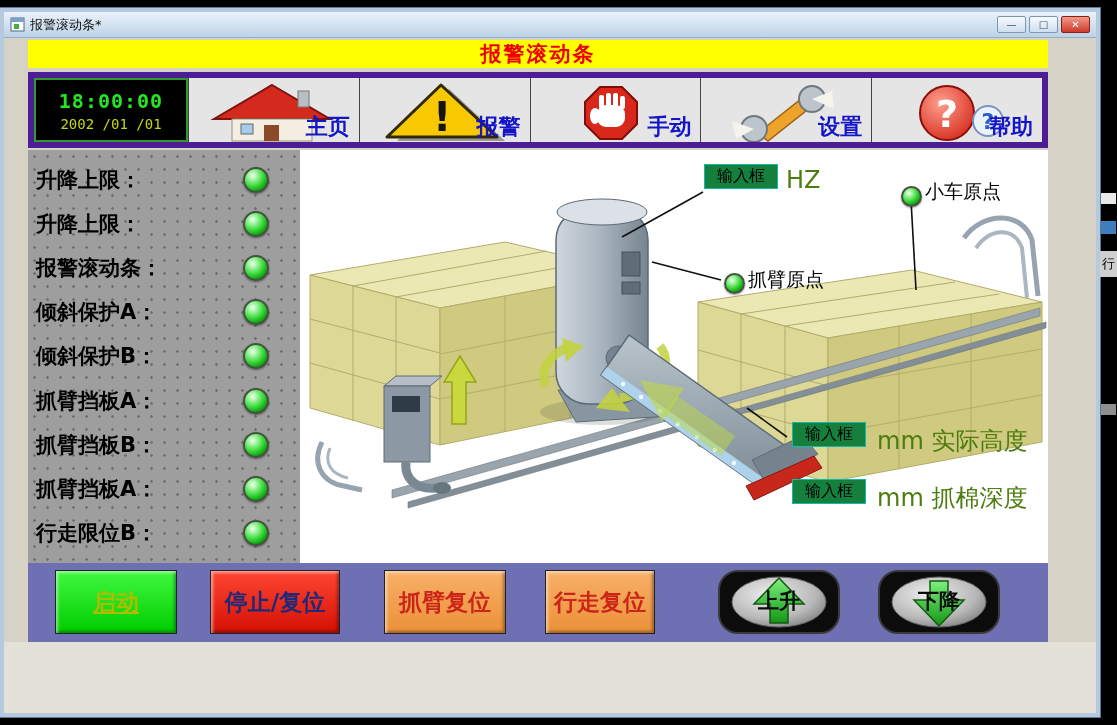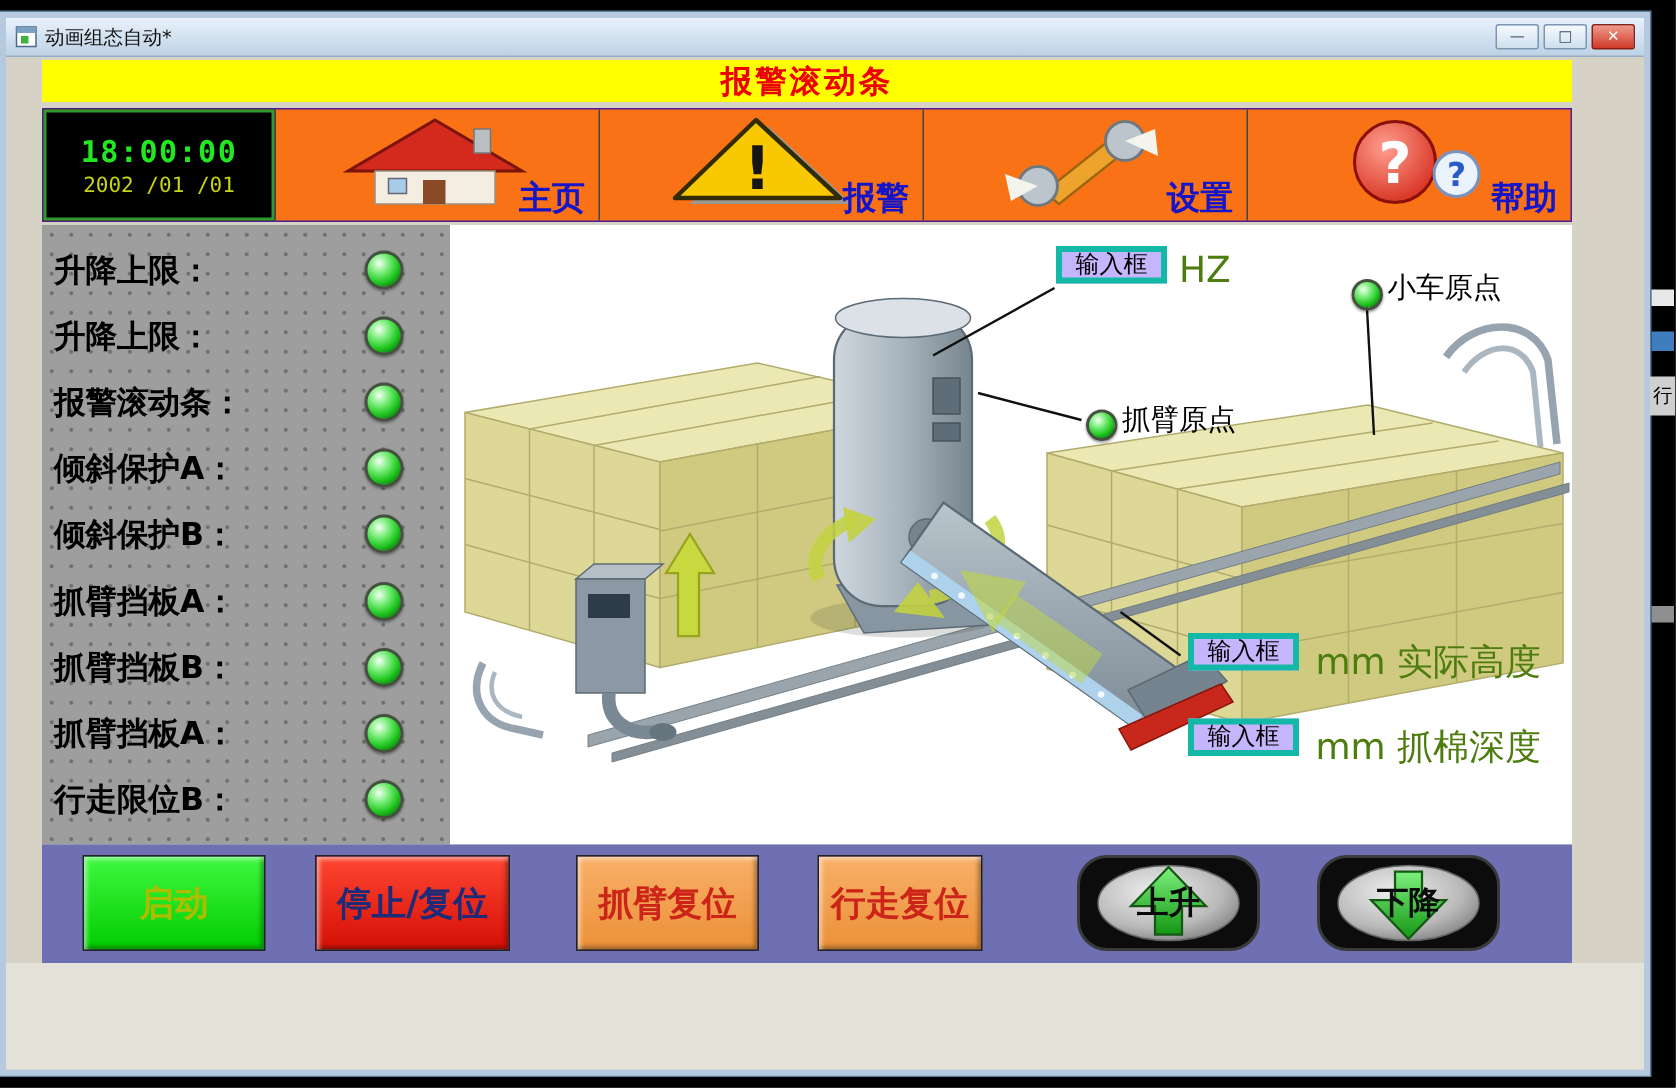--- a/index.html
+++ b/index.html
@@ -18,51 +18,51 @@
         background:linear-gradient(#f6fafd,#cfdfee);border:1px solid #7d97b2;border-radius:2px;
         color:#35506b;padding:0;cursor:default;font-family:inherit;}
   .wbtn.close{background:linear-gradient(#f09a8a,#cf3a2a);color:#fff;border-color:#8a2015;font-weight:bold;}
   .client{position:absolute;left:0;top:26px;right:0;bottom:0;background:#d6d2c6;}
   
   .banner{position:absolute;left:24px;top:2px;width:1020px;height:28px;background:#ffff00;
           display:flex;align-items:center;justify-content:center;}
   .banner-text{color:#ee0000;font-size:21px;font-weight:bold;letter-spacing:2px;}
   
   .toolbar{position:absolute;left:24px;top:34px;width:1020px;height:76px;display:flex;
-           background:#f97316;border:1px solid #4c1d95;box-sizing:border-box;}
+           background:#e5e5e5;border:6px solid #4c1d95;box-sizing:border-box;}
   .clockbox{width:154px;background:#000;border:2px solid #2f9a2f;box-sizing:border-box;
             display:flex;flex-direction:column;justify-content:center;align-items:center;gap:3px;}
   .clock-time{color:#22e822;font:bold 20px "DejaVu Sans Mono",monospace;letter-spacing:1px;}
   .clock-date{color:#c6d414;font:14px "DejaVu Sans Mono",monospace;}
   .toolcell{flex:1;position:relative;border-left:1px solid #444;cursor:pointer;overflow:hidden;}
   .toolcell svg{display:block;margin:5px auto 0;}
   .toollabel{position:absolute;right:9px;bottom:0;font-size:22px;font-weight:bold;color:#1414c8;}
   
   .statuspanel{position:absolute;left:24px;top:112px;width:272px;height:413px;box-sizing:border-box;
                background-color:#9e9e9e;background-image:radial-gradient(#6f6f6f 1.1px,transparent 1.5px);
                background-size:13px 13px;display:grid;grid-template-rows:repeat(9,1fr);padding:8px 0;}
   .statusrow{position:relative;display:flex;align-items:center;}
   .statuslabel{margin-left:8px;font-size:21px;font-weight:bold;color:#000;white-space:nowrap;}
   .led{position:absolute;left:215px;width:22px;height:22px;border-radius:50%;box-sizing:content-box;
        background:radial-gradient(circle at 35% 30%,#f2fff2,#7dee7d 30%,#22c822 60%,#0d7d0d 85%,#074f07);
        border:2px solid #44513f;box-shadow:0 1px 2px rgba(0,0,0,.45);}
   .led.small{width:17px;height:17px;}
   
   .machine{position:absolute;left:296px;top:112px;width:748px;height:413px;background:#fff;overflow:hidden;}
   .machine svg.scene{position:absolute;left:0;top:0;}
-  .inputbox{position:absolute;width:74px;height:25px;background:#c4b5fd;border:4px solid #14b8a6;box-sizing:border-box;
+  .inputbox{position:absolute;width:74px;height:25px;background:#15803d;border:1px solid #14b8a6;box-sizing:border-box;
             display:flex;align-items:center;justify-content:center;font-size:16px;color:#000;cursor:text;}
   .suffix{position:absolute;font-size:24px;color:#4d7c0f;white-space:nowrap;}
   .origin-label{position:absolute;font-size:19px;color:#000;white-space:nowrap;}
   
   .controlbar{position:absolute;left:24px;top:525px;width:1020px;height:79px;background:#6f70b4;}
   .ctl{position:absolute;top:7px;height:64px;border:1px solid #222;font-family:inherit;
        font-size:23px;font-weight:bold;cursor:pointer;
        box-shadow:inset 2px 2px 3px rgba(255,255,255,.5),inset -2px -2px 3px rgba(0,0,0,.35);}
-  .ctl.start{left:27px;width:122px;background:linear-gradient(#40f840,#00cc00);color:#b0bc00;}
+  .ctl.start{left:27px;width:122px;background:linear-gradient(#40f840,#00cc00);color:#b0bc00;text-decoration:underline;}
   .ctl.stop{left:182px;width:130px;background:linear-gradient(#ff4632,#d40f04);color:#1c2a7a;}
   .ctl.reset1{left:356px;width:122px;background:linear-gradient(#f8b068,#eb9038);color:#cc2418;}
   .ctl.reset2{left:517px;width:110px;background:linear-gradient(#f8b068,#eb9038);color:#cc2418;}
   .ctl.updown{background:#0c0c0c;border-radius:20px;border:2px solid #3a3a3a;box-shadow:none;padding:0;}
   .ctl.up{left:690px;width:122px;}
   .ctl.down{left:850px;width:122px;}
   .updown svg{position:absolute;left:0;top:0;}
   .updown-label{position:absolute;left:0;right:0;top:50%;transform:translateY(-52%);text-align:center;
                 color:#0a0a0a;font-size:21px;font-weight:bold;}
   .lower{position:absolute;left:0;top:604px;width:1092px;height:71px;background:#e4e1d8;}
@@ -104,21 +104,21 @@
   <div class="window">
 
     <div class="titlebar">
       <span class="app-icon">
         <svg width="15" height="15">
             <rect x="1" y="1" width="13" height="13" fill="#fff" stroke="#4a6a8a"></rect>
             <rect x="1" y="1" width="13" height="4" fill="#7aa0c4"></rect>
             <rect x="4" y="7" width="5" height="5" fill="#3cb43c"></rect>
           </svg>
       </span>
-      <span class="title">动画组态自动*</span>
+      <span class="title">报警滚动条*</span>
       <span class="winbtns">
         <button class="wbtn">
             <span>—</span>
           </button>
         <button class="wbtn">
             <span>□</span>
           </button>
         <button class="wbtn close">
             <span>✕</span>
           </button>
@@ -150,20 +150,32 @@
 
         <div class="toolcell">
           <svg width="132" height="60">
             <polygon points="70,6 126,58 18,58" fill="#9a9a92"></polygon>
             <polygon points="62,2 118,54 8,54" fill="#f8c800" stroke="#332b00" stroke-width="3" stroke-linejoin="round"></polygon>
             <text x="63" y="48" font-size="40" font-weight="bold" text-anchor="middle" fill="#151515" font-family="DejaVu Sans,sans-serif">!</text>
           </svg>
           <span class="toollabel">报警</span>
         </div>
 
+        <div class="toolcell">
+          <svg width="132" height="60">
+            <polygon points="51,4 73,4 88,19 88,41 73,56 51,56 36,41 36,19" fill="#d8281c" stroke="#7e0f08" stroke-width="2"></polygon>
+            <rect x="50" y="12" width="5" height="14" rx="2" fill="#fff"></rect>
+            <rect x="57" y="10" width="5" height="14" rx="2" fill="#fff"></rect>
+            <rect x="64" y="10" width="5" height="14" rx="2" fill="#fff"></rect>
+            <rect x="71" y="13" width="5" height="13" rx="2" fill="#fff"></rect>
+            <rect x="48" y="22" width="28" height="22" rx="9" fill="#fff"></rect>
+            <ellipse cx="46" cy="33" rx="5" ry="8" fill="#fff"></ellipse>
+          </svg>
+          <span class="toollabel">手动</span>
+        </div>
 
         <div class="toolcell">
           <svg width="132" height="60">
             <polygon points="38,50 48,58 96,20 86,12" fill="#eda32c" stroke="#9a6410" stroke-width="1.5"></polygon>
             <circle cx="34" cy="46" r="13" fill="#bcc4cc" stroke="#70787f" stroke-width="2"></circle>
             <polygon points="34,46 12,38 16,56" fill="#f4f3ec"></polygon>
             <circle cx="92" cy="16" r="13" fill="#bcc4cc" stroke="#70787f" stroke-width="2"></circle>
             <polygon points="92,16 112,8 114,26" fill="#f4f3ec"></polygon>
           </svg>
           <span class="toollabel">设置</span>

